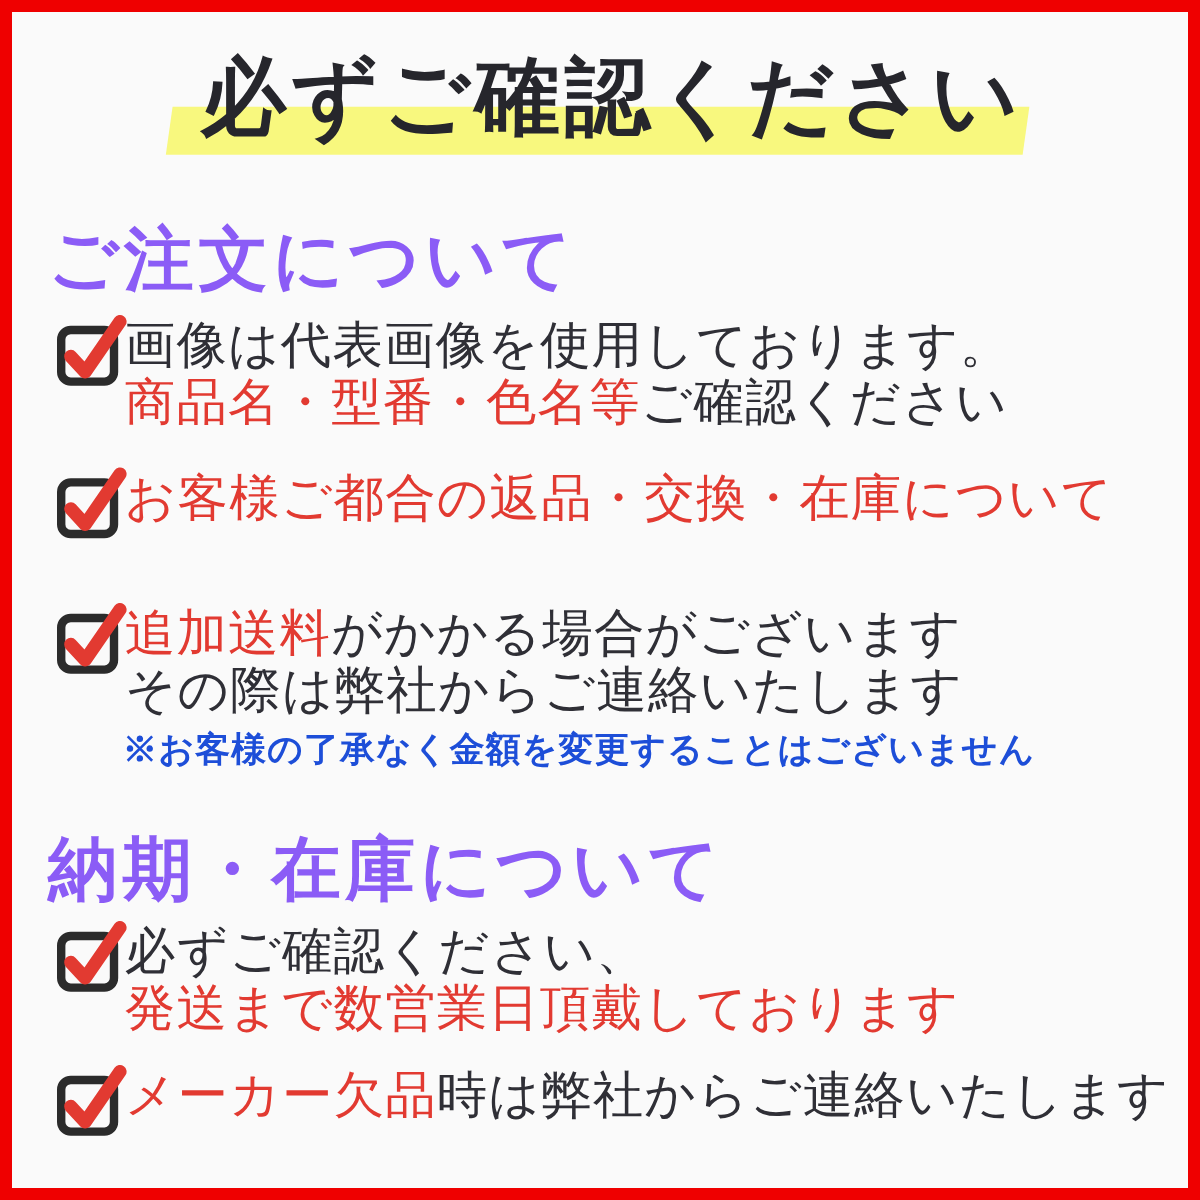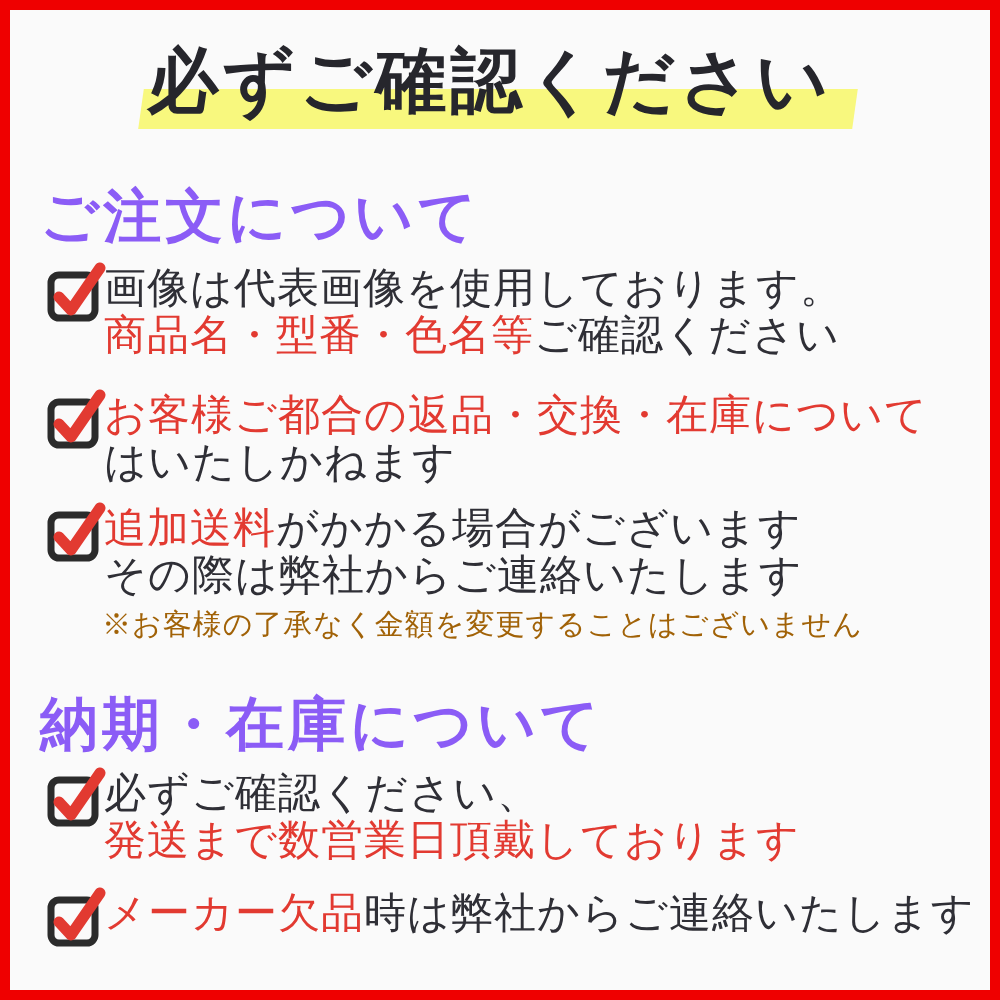--- a/index.html
+++ b/index.html
@@ -11,21 +11,21 @@
     font-family: "DejaVu Serif", "Liberation Serif", serif;
   }
   .frame {
     position: absolute; inset: 0;
     border: 10px solid #ef0000;
     pointer-events: none;
     z-index: 10;
   }
   .title-wrap {
     position: absolute; top: 34px; left: 0; width: 980px;
-    text-align: center; z-index: 2;
+    text-align: center; z-index: 2; padding-left: 20px;
   }
   .title {
     font-size: 71px; font-weight: 700; letter-spacing: 4px;
     color: #26262c; white-space: nowrap;
   }
   .highlight {
     position: absolute; left: 141px; top: 89px;
     width: 714px; height: 40px;
     background: #f8f87e;
     transform: skewX(-8deg);
@@ -52,21 +52,21 @@
     width: 62px; height: 66px;
   }
   .line {
     font-size: 42px; line-height: 47px; letter-spacing: 1px;
     white-space: nowrap; margin: 0;
   }
   .dark { color: #2f2f36; font-weight: 400; margin-top: 24px; }
   .red  { color: #e23a31; font-weight: 400; }
   .note {
     font-size: 29px; line-height: 34px; letter-spacing: 1px;
-    color: #a16207; font-weight: 400;
+    color: #1d4ed8; font-weight: 700;
     margin: 9px 0 0 -2px; white-space: nowrap;
   }
 </style>
 </head>
 <body>
 
 <div class="frame"></div>
 
 <div class="highlight"></div>
 <div class="title-wrap">
@@ -83,21 +83,20 @@
   <p class="line"><span class="dark">画像は代表画像を使用しております。</span></p>
   <p class="line"><span class="red">商品名・型番・色名等</span><span class="dark">ご確認ください</span></p>
 </div>
 
 <div class="item" id="item-2">
   <svg class="checkbox" viewBox="0 0 62 66">
     <rect x="7" y="18" width="44" height="43" rx="8" fill="none" stroke="#2b2b2b" stroke-width="7"></rect>
     <path d="M15 40 L27 53 L56 11" fill="none" stroke="#e23a31" stroke-width="11" stroke-linecap="round" stroke-linejoin="round"></path>
   </svg>
   <p class="line"><span class="red">お客様ご都合の返品・交換・在庫について</span></p>
-  <p class="line"><span class="dark">はいたしかねます</span></p>
 </div>
 
 <div class="item" id="item-3">
   <svg class="checkbox" viewBox="0 0 62 66">
     <rect x="7" y="18" width="44" height="43" rx="8" fill="none" stroke="#2b2b2b" stroke-width="7"></rect>
     <path d="M15 40 L27 53 L56 11" fill="none" stroke="#e23a31" stroke-width="11" stroke-linecap="round" stroke-linejoin="round"></path>
   </svg>
   <p class="line"><span class="red">追加送料</span><span class="dark">がかかる場合がございます</span></p>
   <p class="line"><span class="dark">その際は弊社からご連絡いたします</span></p>
   <p class="note">※お客様の了承なく金額を変更することはございません</p>

